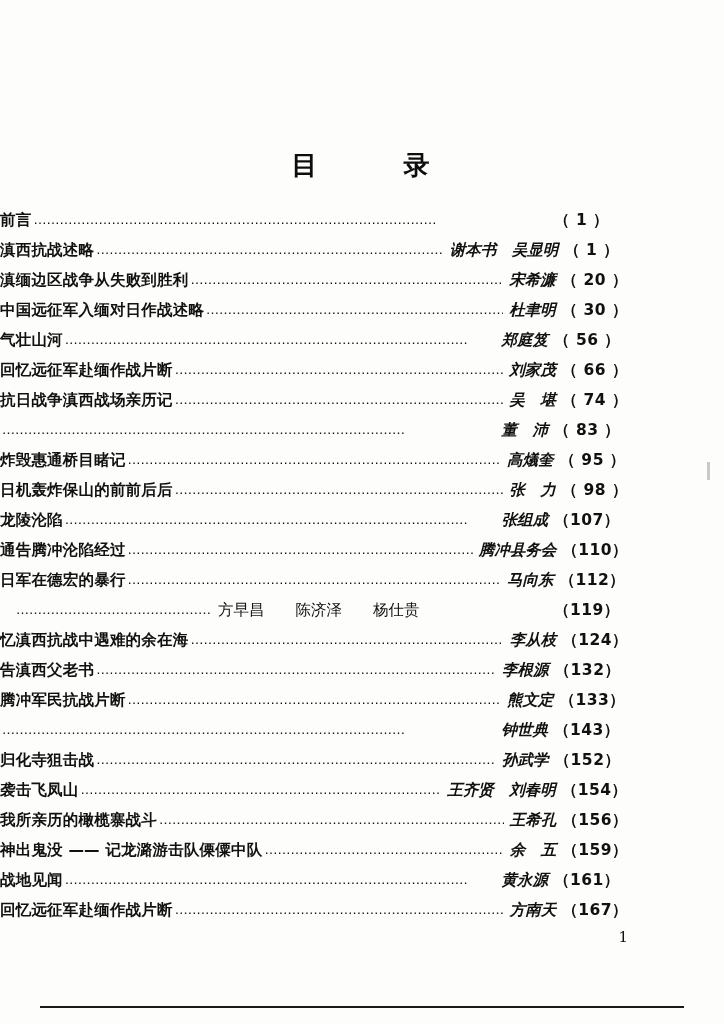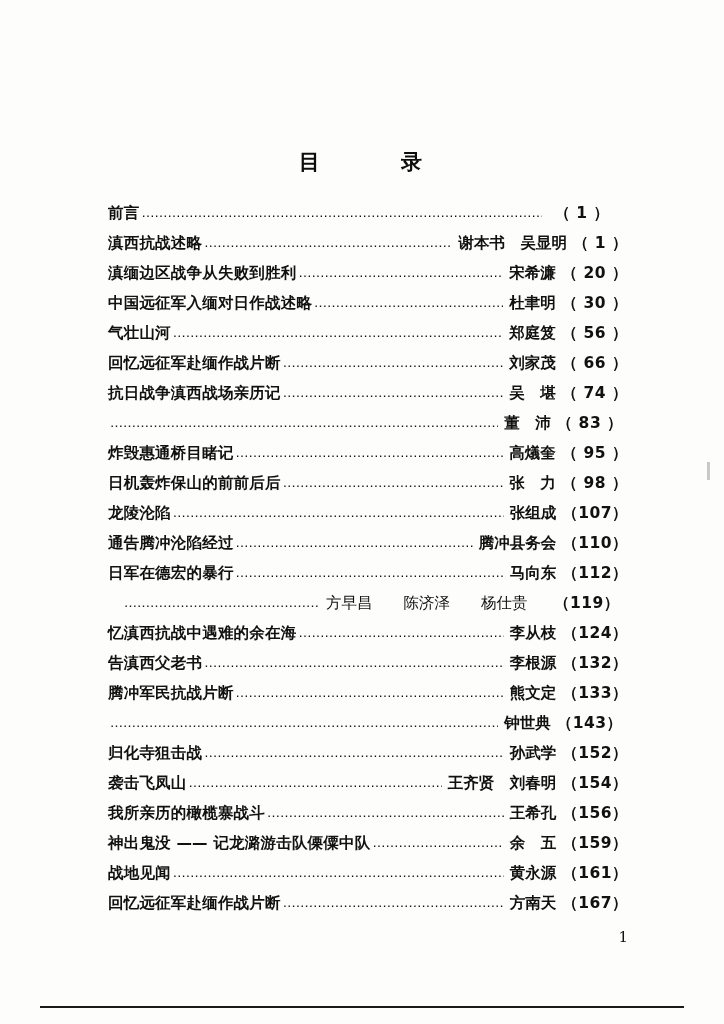--- a/index.html
+++ b/index.html
@@ -17,31 +17,30 @@
   }
   .page {
     position: absolute;
     top: 0; left: 0;
     width: 724px;
     height: 1024px;
     background: #fdfdfb;
   }
   .page-title {
     text-align: center;
-    font-size: 21px;
+    font-size: 26px;
     font-weight: bold;
     letter-spacing: 30px;
     padding-left: 27px;
     margin-top: 148px;
     color: #0d0d0d;
     font-family: "DejaVu Serif", "Liberation Serif", serif;
   }
   .toc {
     margin-top: 30px;
-    padding-left: 108px;
     padding-right: 96px;
   }
   .toc-row {
     display: flex;
     align-items: baseline;
     font-size: 15.5px;
     line-height: 1.0;
     height: 30px;
     color: #111;
     font-family: "DejaVu Sans", "Liberation Sans", sans-serif;
@@ -59,20 +58,21 @@
     color: #111;
     font-size: 13px;
     position: relative;
     top: -1px;
   }
   .toc-row .author {
     white-space: nowrap;
     font-weight: bold;
     text-align: left;
     margin-left: 4px;
+    font-style: italic;
   }
   .toc-row .page-num {
     white-space: nowrap;
     font-weight: bold;
     width: 74px;
     text-align: left;
     margin-left: 6px;
     letter-spacing: 0.5px;
   }
   

